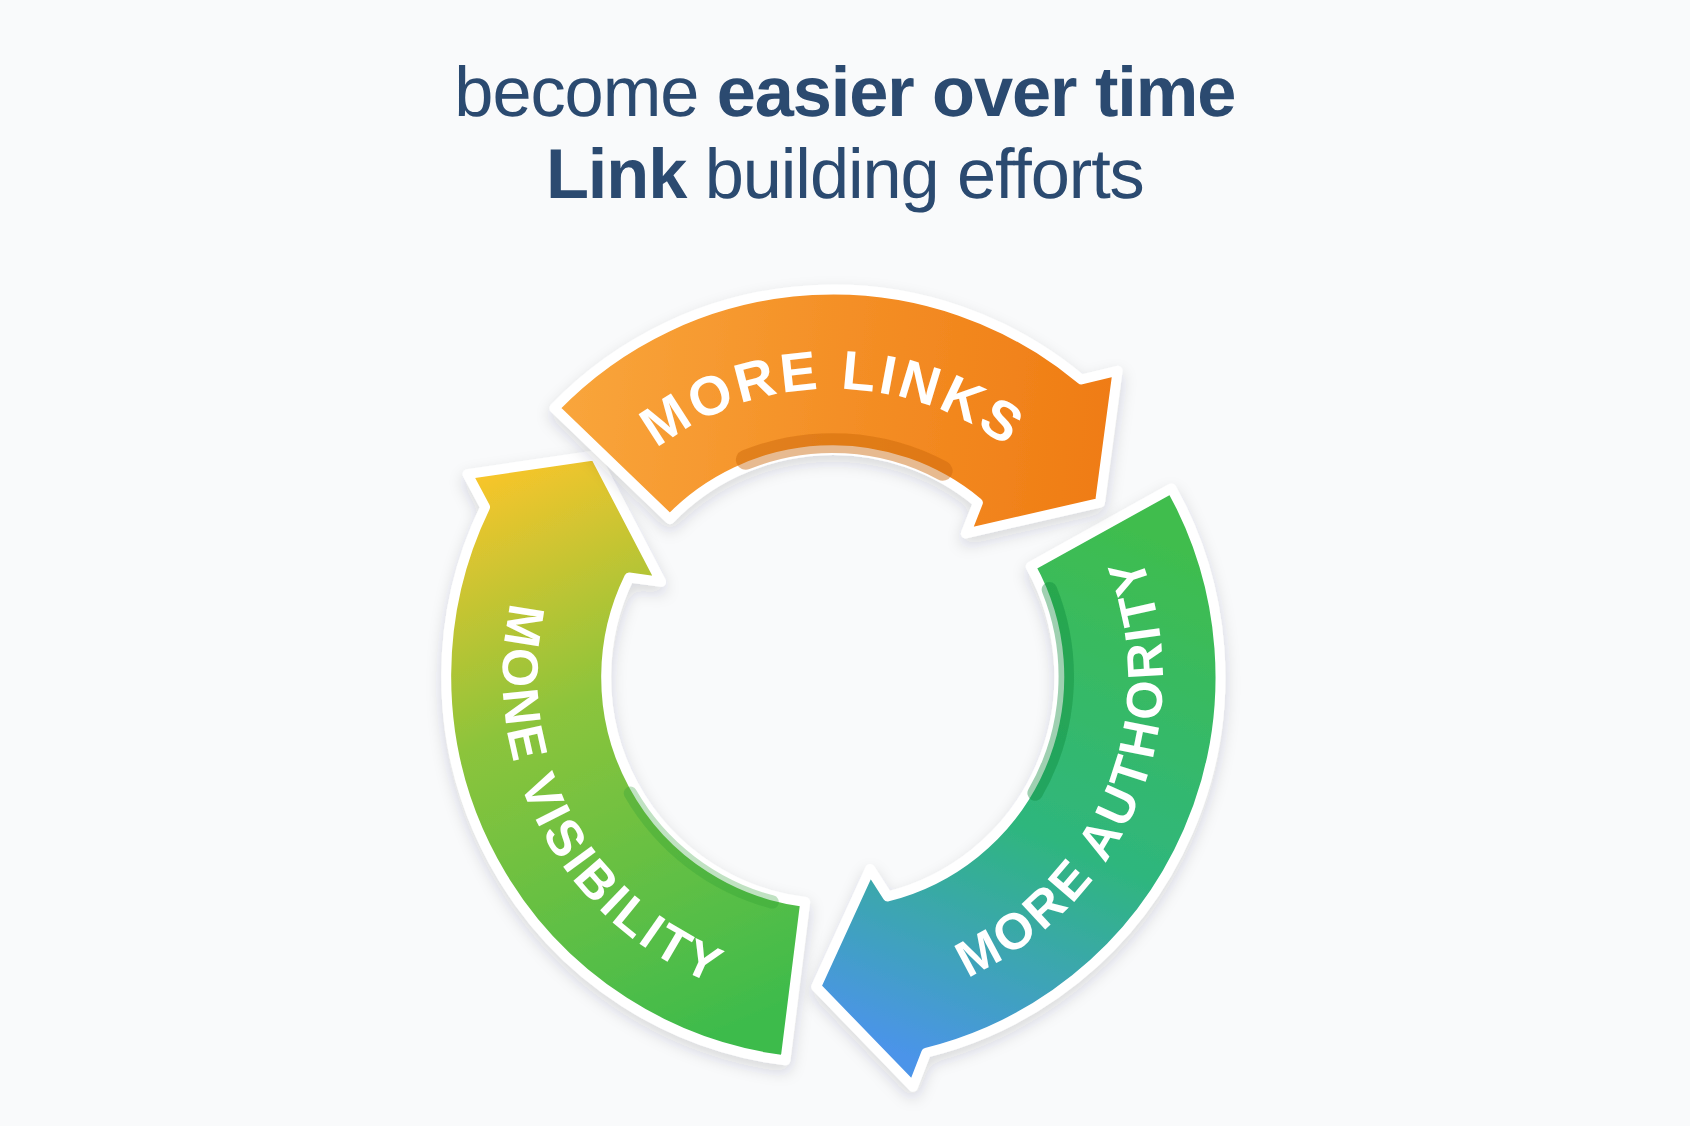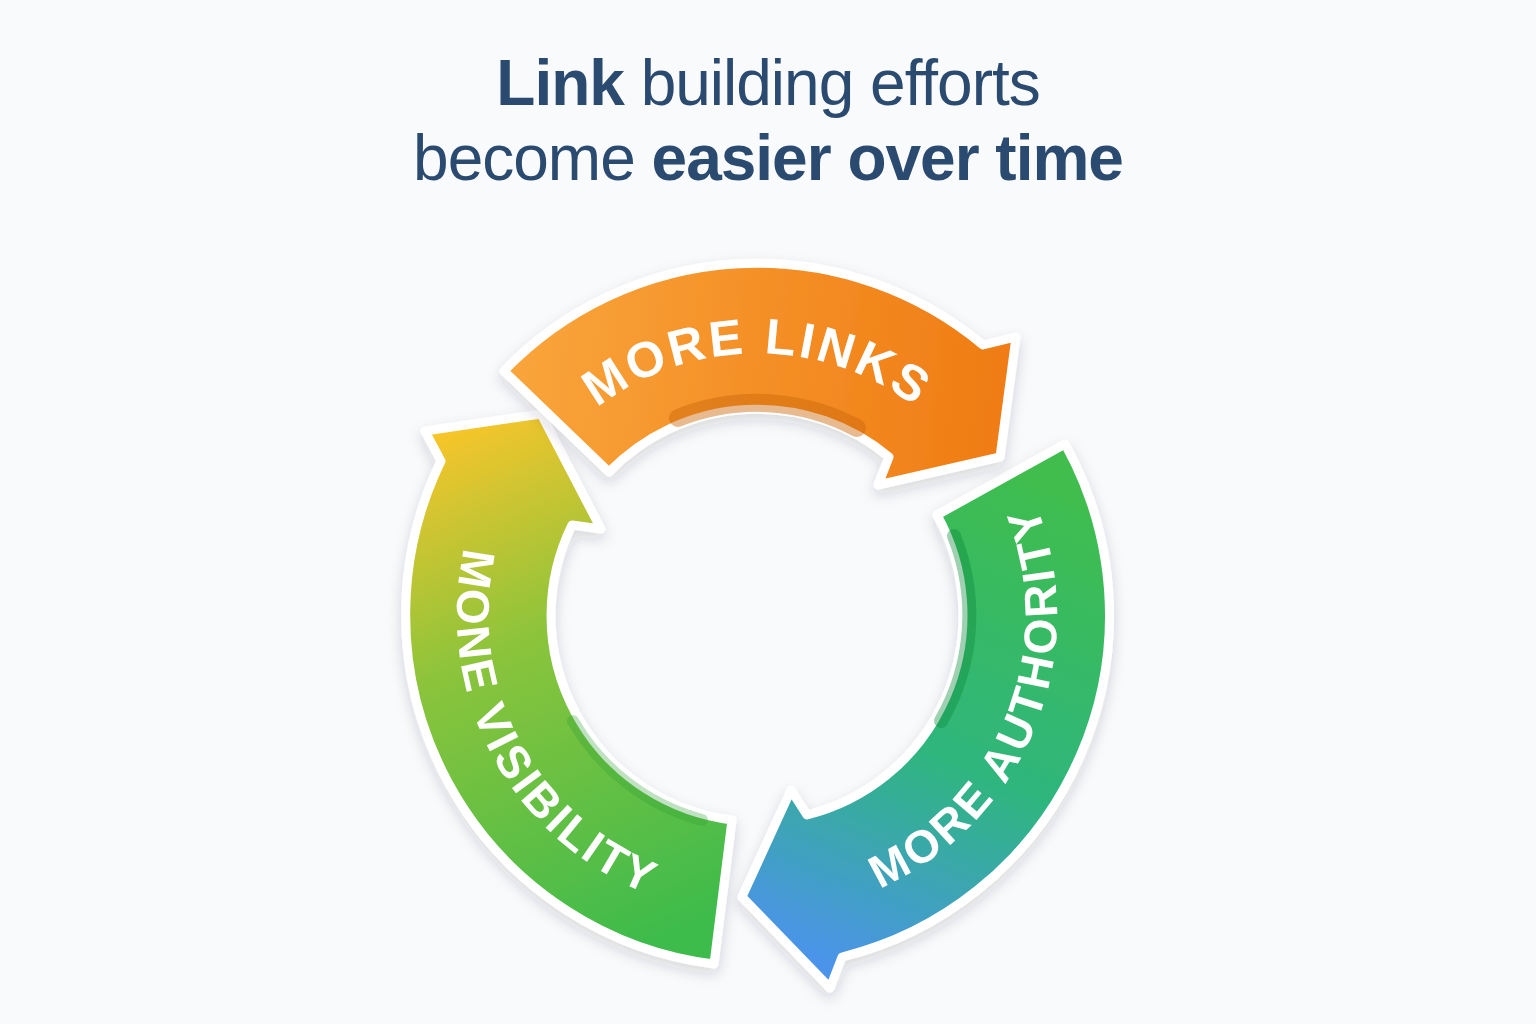--- a/index.html
+++ b/index.html
@@ -36,22 +36,22 @@
     font-weight: 700;
     letter-spacing: 3px;
   }
 </style>
 </head>
 <body>
 
 <div class="stage">
 
   <h1 class="title">
+    <span class="t-line"><span>become </span><b>easier over time</b></span>
     <span class="t-line"><b>Link</b><span> building efforts</span></span>
-    <span class="t-line"><span>become </span><b>easier over time</b></span>
   </h1>
 
   <svg class="diagram-svg" width="1536" height="1024" viewBox="0 0 1536 1024">
     <defs>
       <filter id="segShadow" x="-20%" y="-20%" width="140%" height="140%">
         <feDropShadow dx="0" dy="6" stdDeviation="7" flood-color="#30343a" flood-opacity="0.16"></feDropShadow>
       </filter>
 
       <linearGradient id="grad-links" gradientUnits="userSpaceOnUse" x1="504" y1="360" x2="1020" y2="410">
         <stop offset="0%" stop-color="#F9A63C"></stop>

